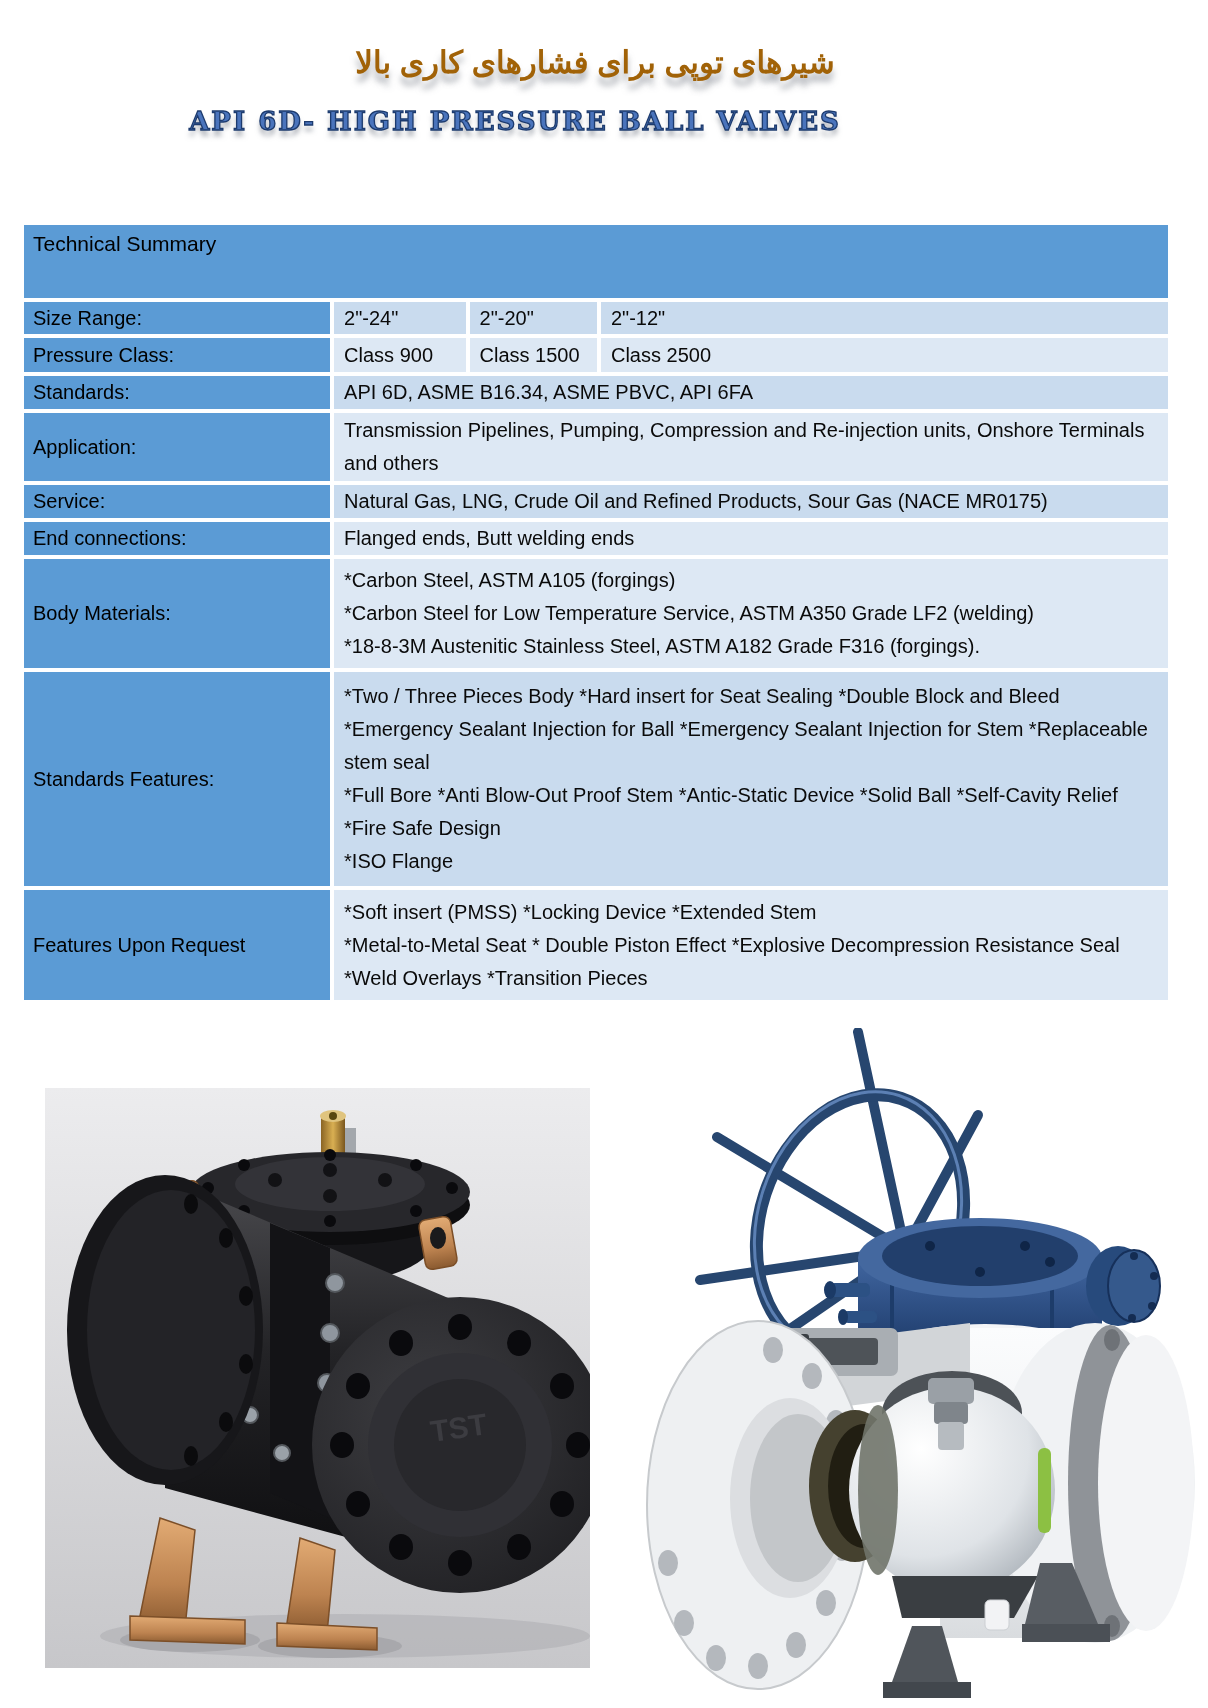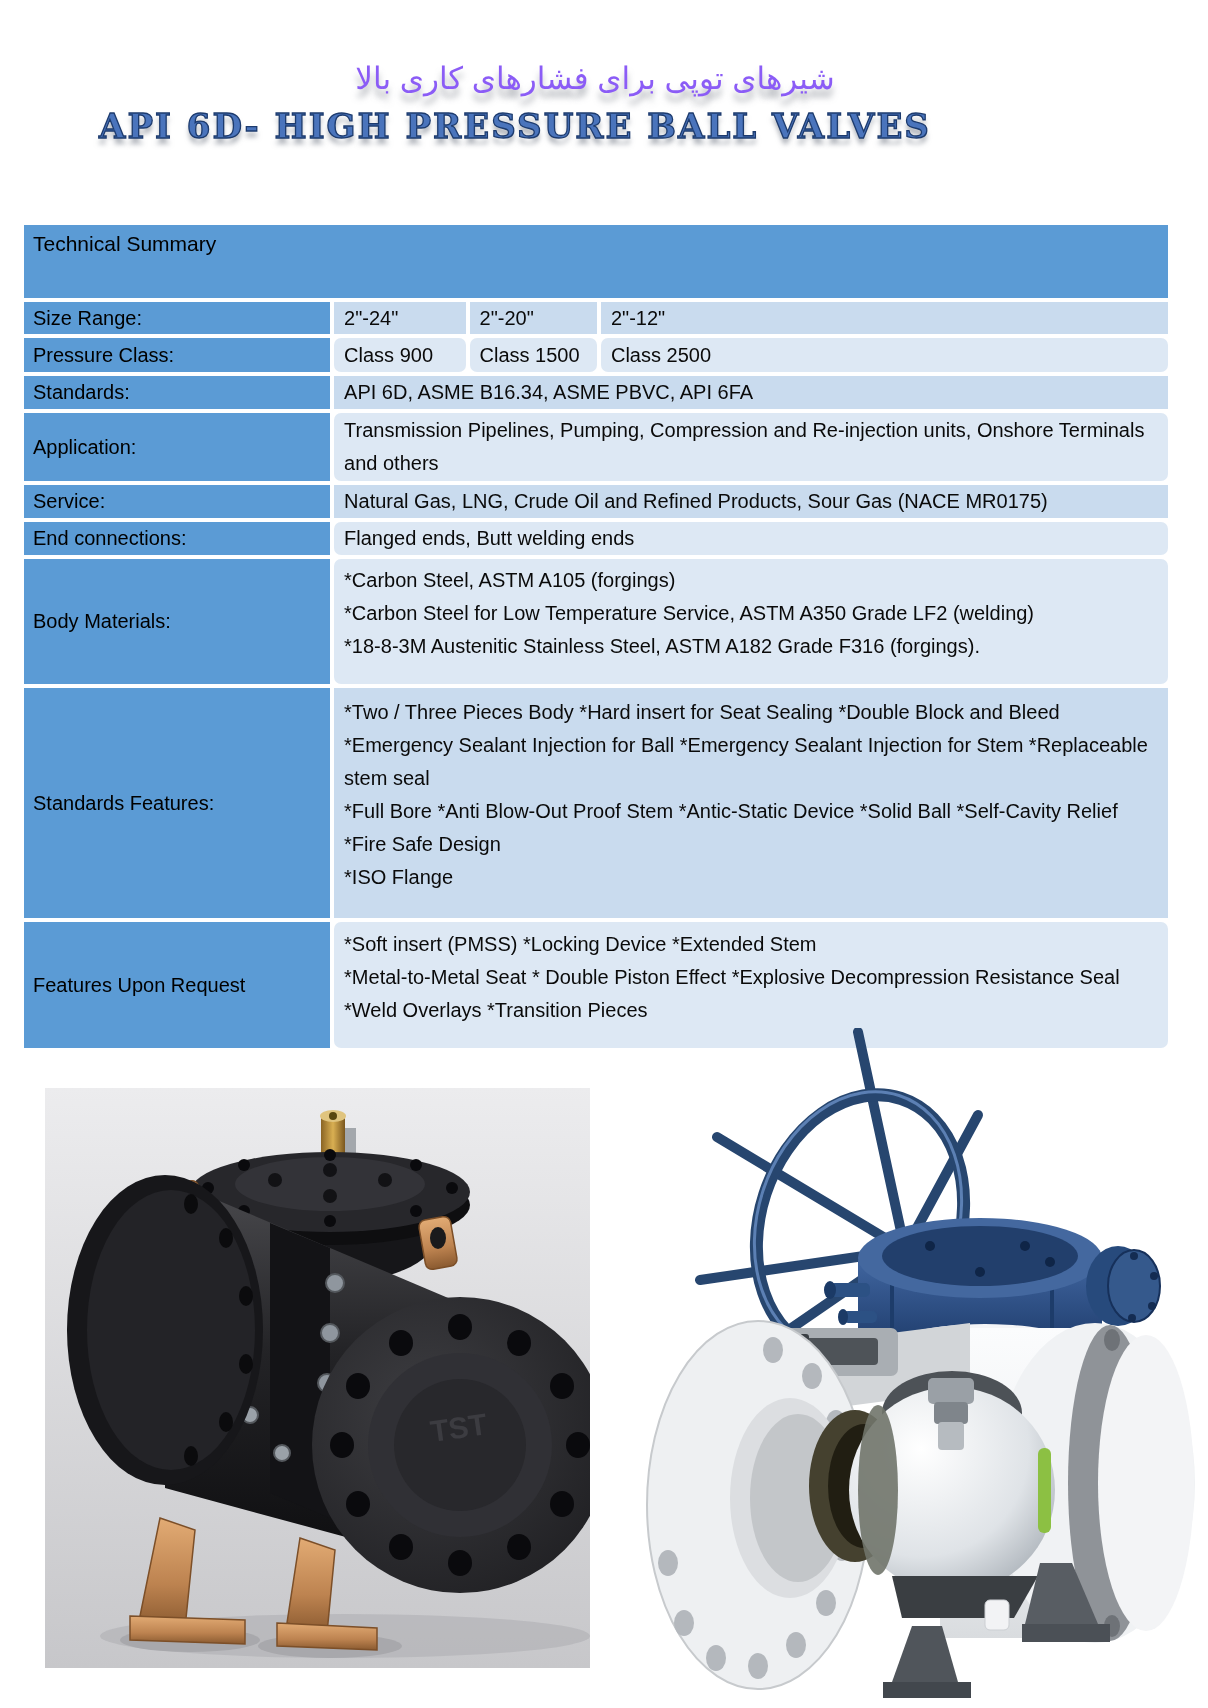--- a/index.html
+++ b/index.html
@@ -2,27 +2,27 @@
 <html><head>
 <meta charset="utf-8">
 <style>
   html,body{margin:0;padding:0;background:#ffffff;}
   .page{
     position:relative;width:1208px;height:1708px;background:#ffffff;
     font-family:"Liberation Sans", sans-serif;overflow:hidden;
   }
   
   .title-fa{
-    position:absolute;top:60px;left:0;width:1190px;text-align:center;
-    direction:rtl;font-size:31px;font-weight:normal;color:#8b5cf6;
+    position:absolute;top:44px;left:0;width:1190px;text-align:center;
+    direction:rtl;font-size:31px;font-weight:bold;color:#a16207;
     text-shadow:0 8px 6px rgba(110,115,125,.55);
   }
   .title-en{
     position:absolute;top:106px;left:0;width:1030px;text-align:center;
-    font-size:34px;font-weight:bold;letter-spacing:2px;color:#4a74bc;
+    font-size:26px;font-weight:bold;letter-spacing:2px;color:#4a74bc;
     -webkit-text-stroke:1.3px #1d3b6e;
     text-shadow:0 6px 5px rgba(120,126,138,.6);
     font-family:"DejaVu Serif","Liberation Serif",serif;
   }
   
   table.summary{
     position:absolute;left:20px;top:221px;width:1152px;
     border-collapse:separate;border-spacing:4px;table-layout:fixed;
     font-weight:normal;font-size:20px;color:#0a0a0a;
   }
@@ -30,22 +30,22 @@
   td.hdr{
     background:#5b9bd5;color:#000;font-size:21px;
     vertical-align:top;padding:7px 0 0 9px;height:66px;
   }
   td.lbl{
     background:#5b9bd5;color:#000000;vertical-align:middle;
     padding-left:9px;
   }
   td.val{vertical-align:middle;padding-left:10px;}
   tr.dark  td.val{background:#c9dbee;}
-  tr.light td.val{background:#dde8f4;border-radius:7px;}
-  td.multi{padding:3px 8px 19px 10px;}
+  tr.light td.val{background:#dde8f4;}
+  td.multi{padding:3px 8px 3px 10px;}
   td.multi p{margin:0;line-height:33px;}
   tr.r30 td{height:30px;} tr.r31 td{height:31px;} tr.r32 td{height:32px;margin-top:24px;}
   tr.r65 td{height:65px;} tr.r103 td{height:103px;}
   tr.r208 td{height:208px;} tr.r104 td{height:104px;}
   
   .fig{position:absolute;}
   .fig-left{left:45px;top:1088px;width:545px;height:580px;}
   .fig-right{left:640px;top:1028px;width:560px;height:672px;}
   .fig svg{display:block;width:100%;height:100%;}
 </style>

